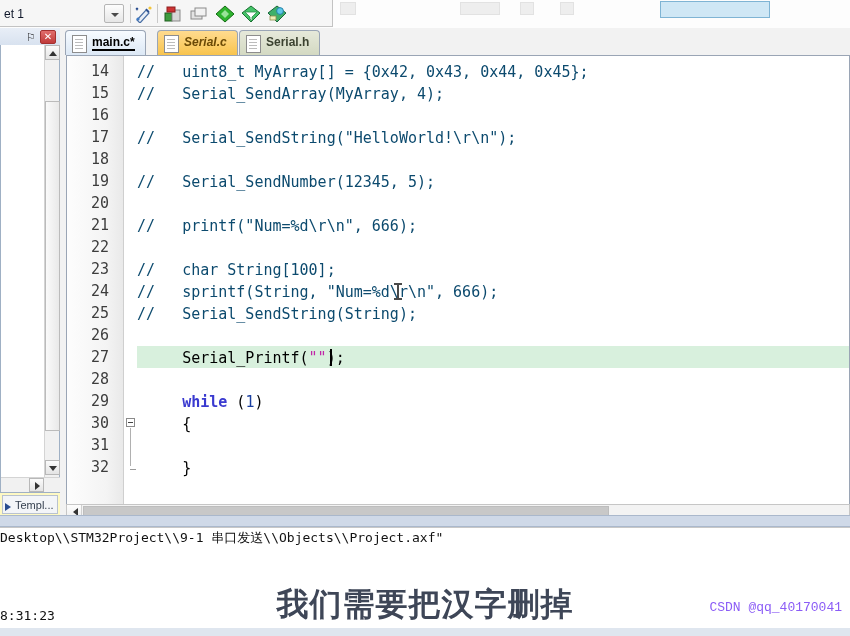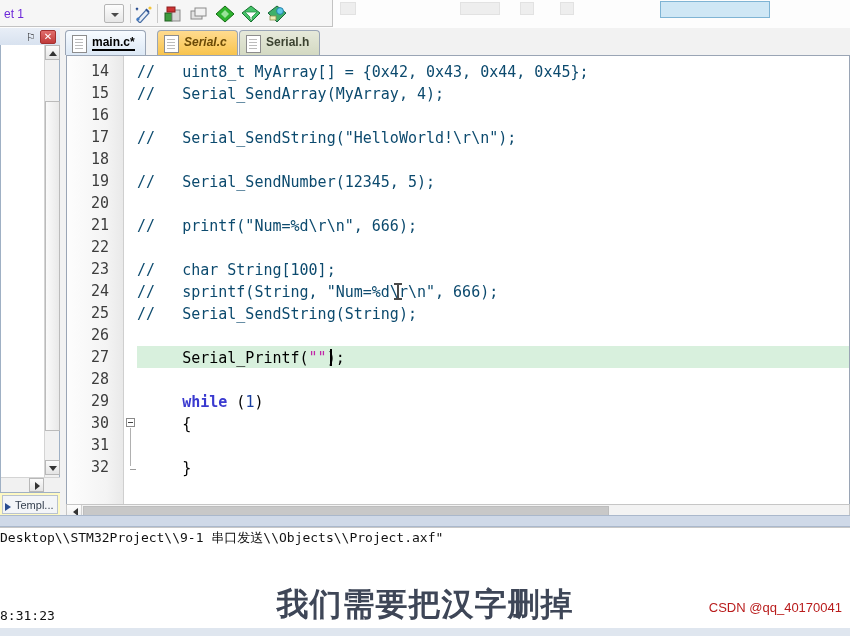--- a/index.html
+++ b/index.html
@@ -20,21 +20,21 @@
     border-bottom:1px solid #d8d8d8;
   }
   .tb-frame{
     position:absolute;left:0;top:0;width:333px;height:27px;
     background:#f6f6f6;
     border:1px solid #c3c3c3;border-left:none;border-top:none;
     box-sizing:border-box;
   }
   .tb-target-label{
     position:absolute;left:4px;top:7px;
-    font-size:12px;color:#6d28d9;white-space:nowrap;
+    font-size:12px;color:#0f172a;white-space:nowrap;
   }
   .tb-combo-btn{
     position:absolute;left:104px;top:4px;width:20px;height:19px;
     background:linear-gradient(#fdfdfd,#e6e6e6);
     border:1px solid #b5b5b5;border-radius:2px;
     box-sizing:border-box;
   }
   .tb-combo-btn:after{
     content:"";position:absolute;left:6px;top:8px;
     width:0;height:0;border-left:4px solid transparent;
@@ -293,22 +293,22 @@
     font-family:"DejaVu Sans","Liberation Sans",sans-serif;
     font-size:32px;font-weight:bold;letter-spacing:1px;
     color:#3e4657;
     text-shadow:
       -2px -2px 0 #fff, 2px -2px 0 #fff, -2px 2px 0 #fff, 2px 2px 0 #fff,
       0 -2px 0 #fff, 0 2px 0 #fff, -2px 0 0 #fff, 2px 0 0 #fff;
     pointer-events:none;
   }
   .watermark{
     position:absolute;right:8px;top:600px;
-    font-family:Liberation Sans, sans-serif;
-    font-size:13px;color:#b91c1c;white-space:nowrap;margin-left:8px;
+    font-family:Liberation Mono, monospace;
+    font-size:13px;color:#8b5cf6;white-space:nowrap;margin-left:8px;
   }
 </style>
 </head>
 <body>
 
 <div id="app">
 
   <div class="toolbar-strip">
 
     <div class="tb-frame">

